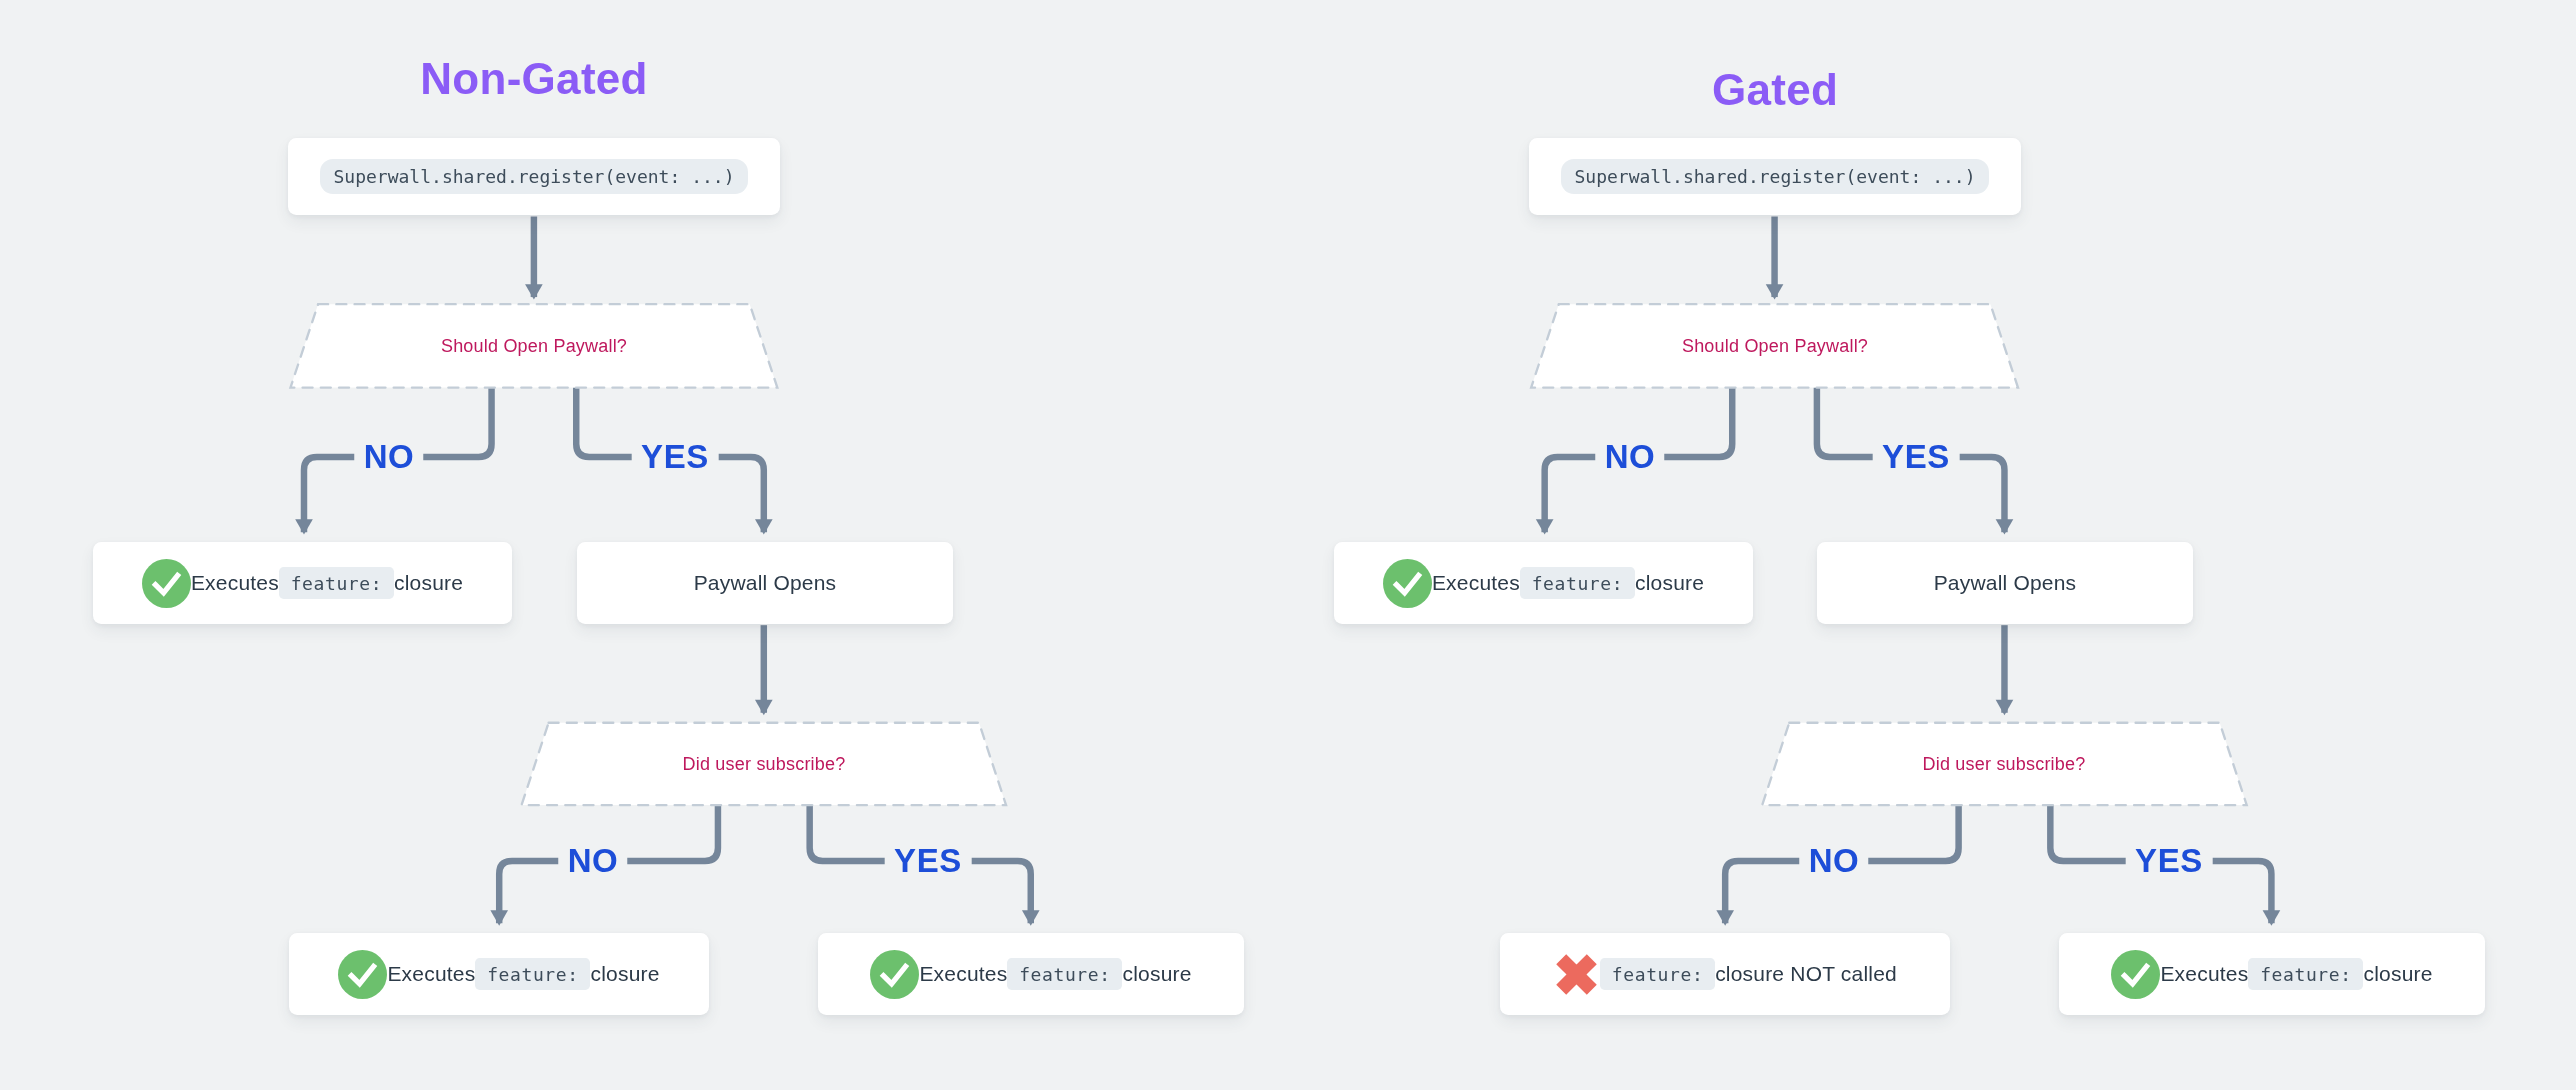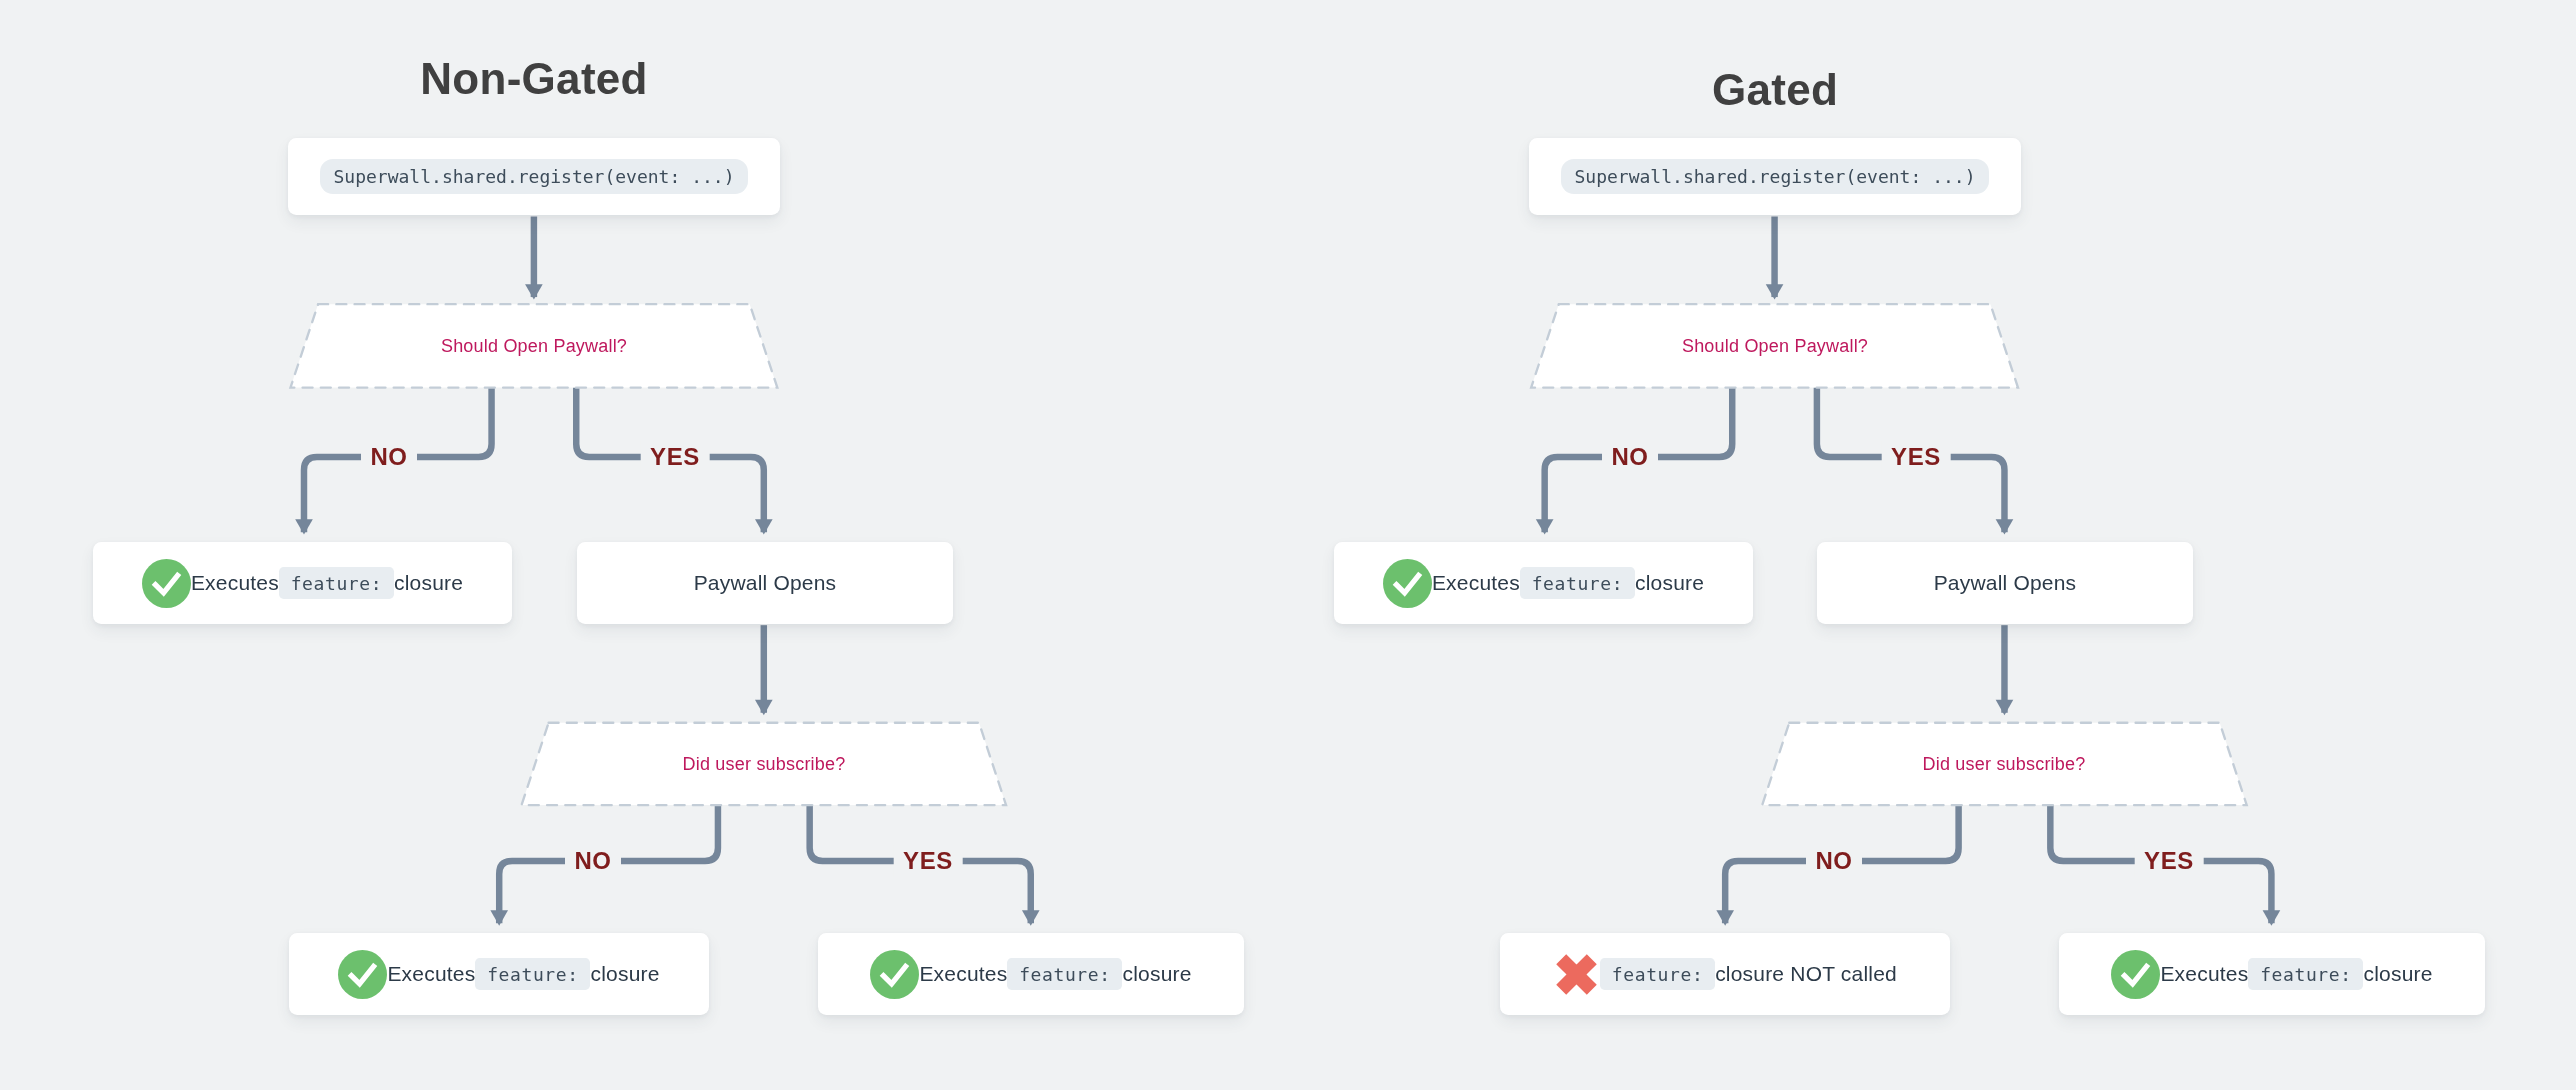--- a/index.html
+++ b/index.html
@@ -14,21 +14,21 @@
     overflow: hidden;
   }
   .wires { position: absolute; left: 0; top: 0; width: 2576px; height: 1091px; }
 
   .flow-title {
     position: absolute;
     transform: translate(-50%, -50%);
     font-size: 44px;
     font-weight: 600;
     letter-spacing: 0.3px;
-    color: #404040;
+    color: #8b5cf6;
     white-space: nowrap;
   }
 
   .node {
     position: absolute;
     background: #ffffff;
     border-radius: 8.2px;
     box-shadow: 0 7px 15.3px rgba(44,58,72,0.07), 0 1.8px 4.7px rgba(44,58,72,0.05);
     display: flex;
     align-items: center;
@@ -77,24 +77,24 @@
     letter-spacing: 0.2px;
     color: #be185d;
     white-space: nowrap;
   }
 
   .edge-label {
     position: absolute;
     transform: translate(-50%, -50%);
     background: #f0f2f3;
     padding: 2.4px 9.4px;
-    font-size: 24px;
+    font-size: 33px;
     font-weight: 700;
     letter-spacing: 0.6px;
-    color: #7f1d1d;
+    color: #1d4ed8;
     white-space: nowrap;
   }
 
   .icon { display: inline-flex; flex: none; }
 </style>
 </head>
 <body>
 
 <div class="canvas">
 

